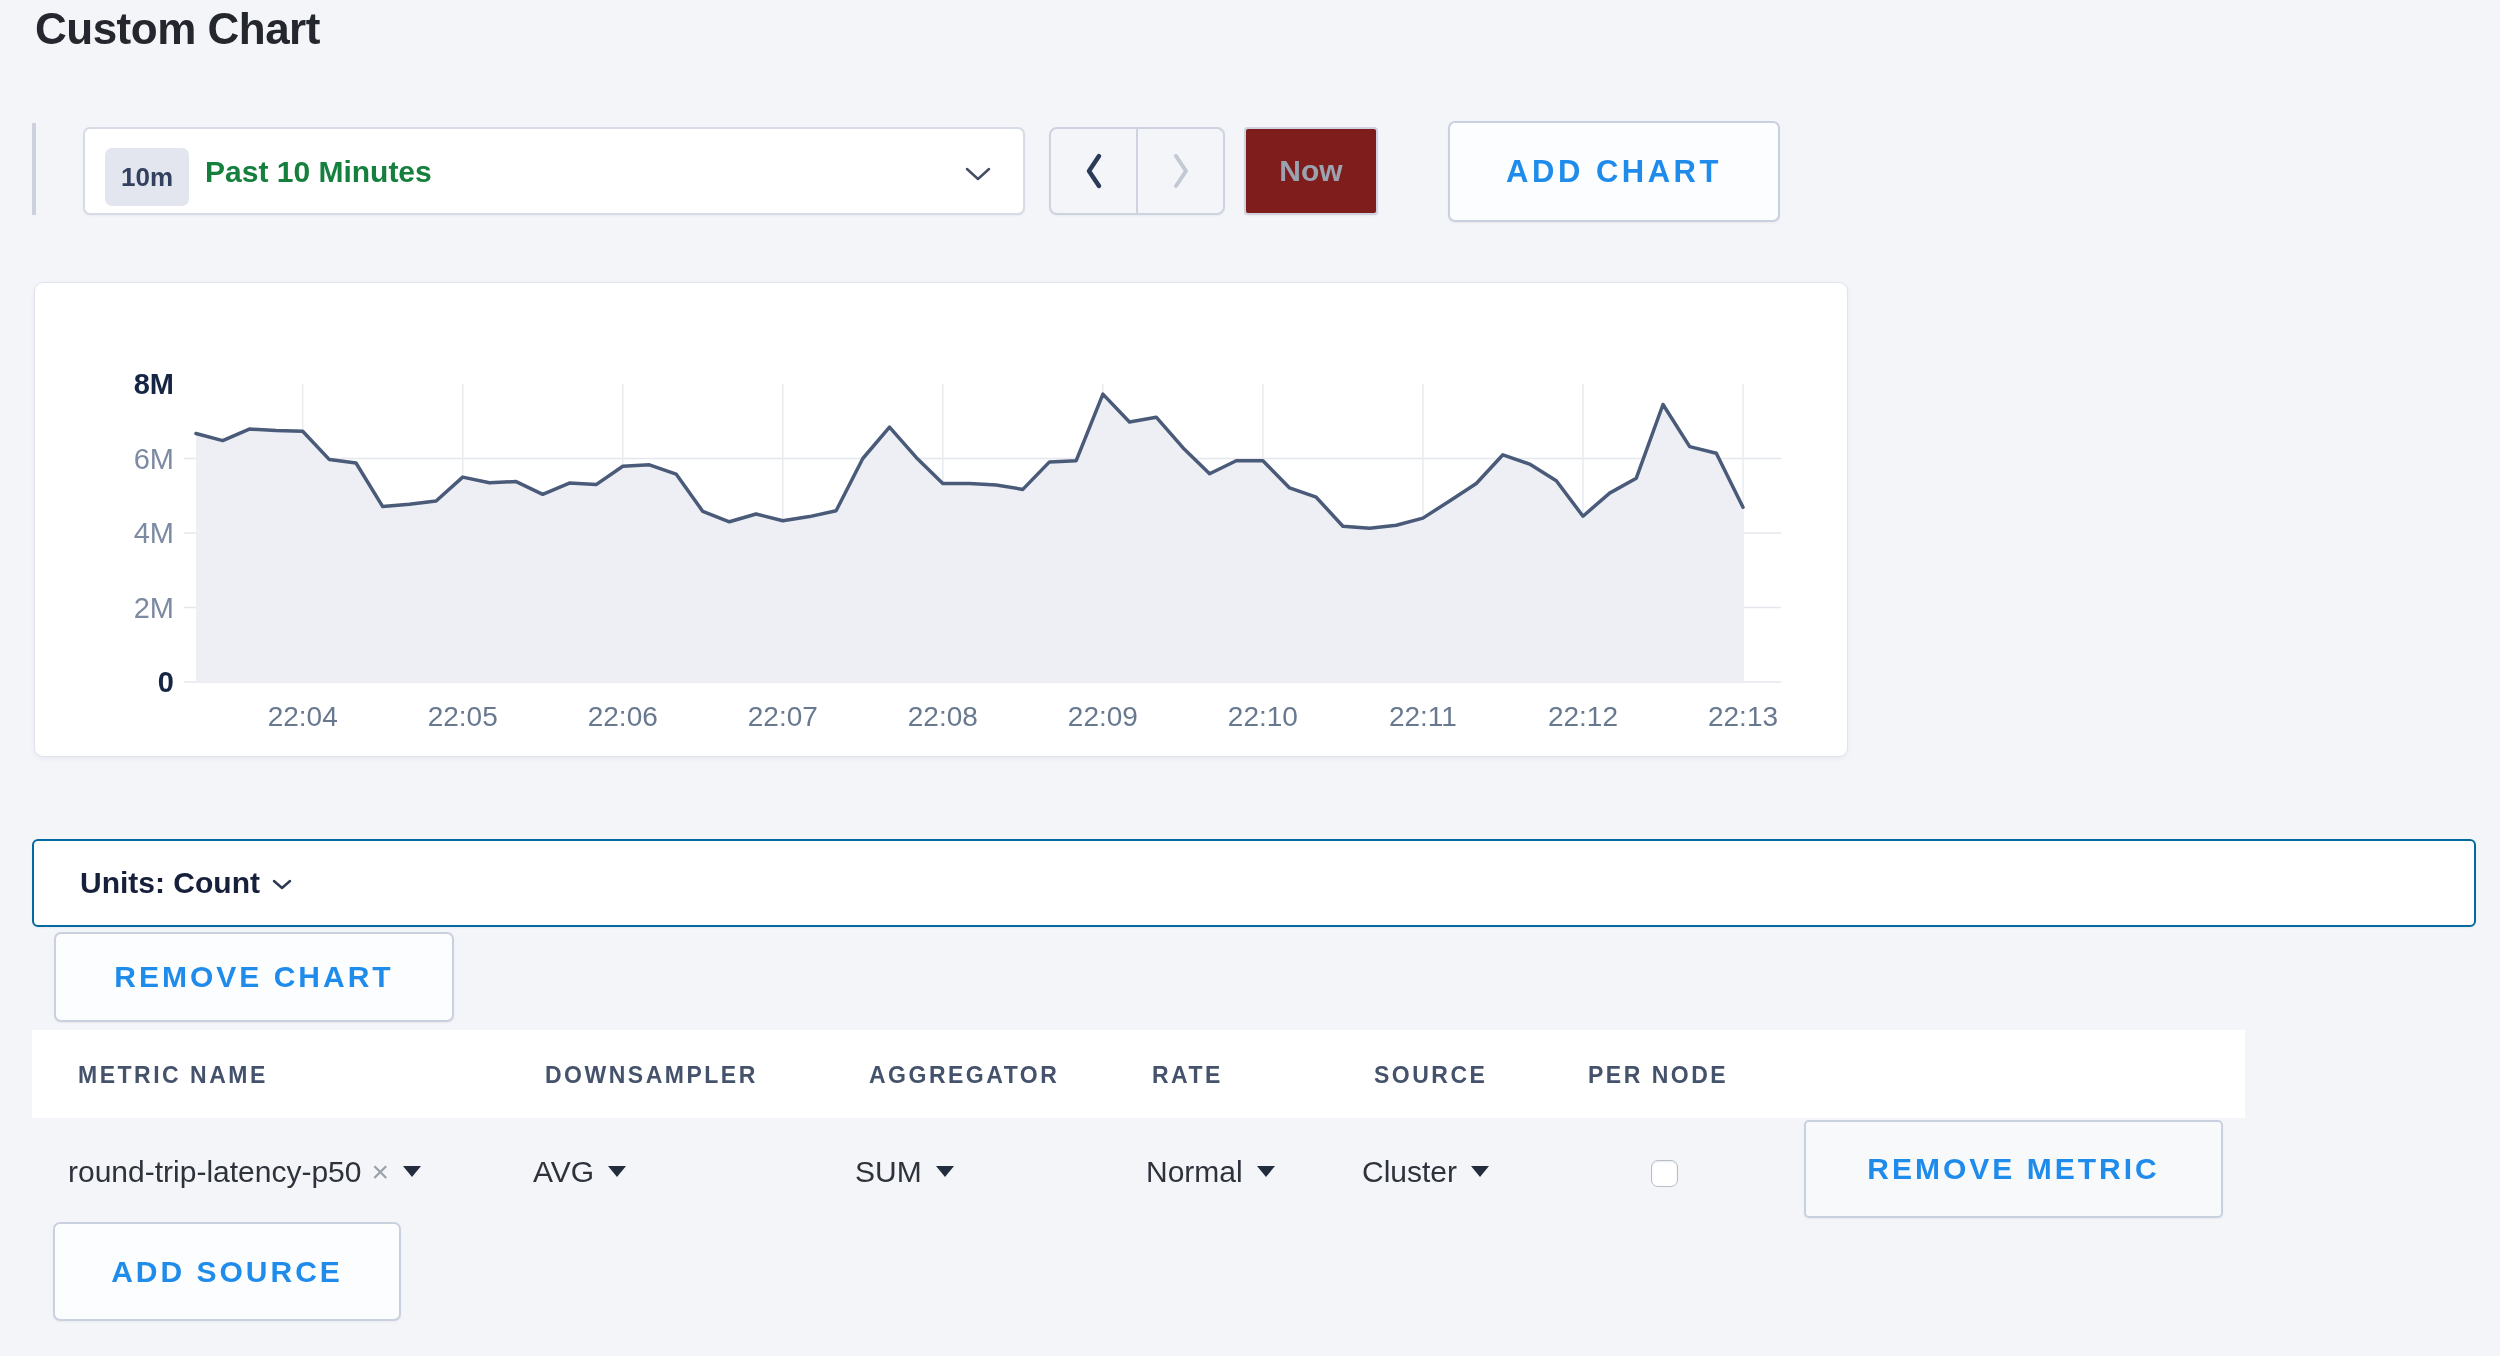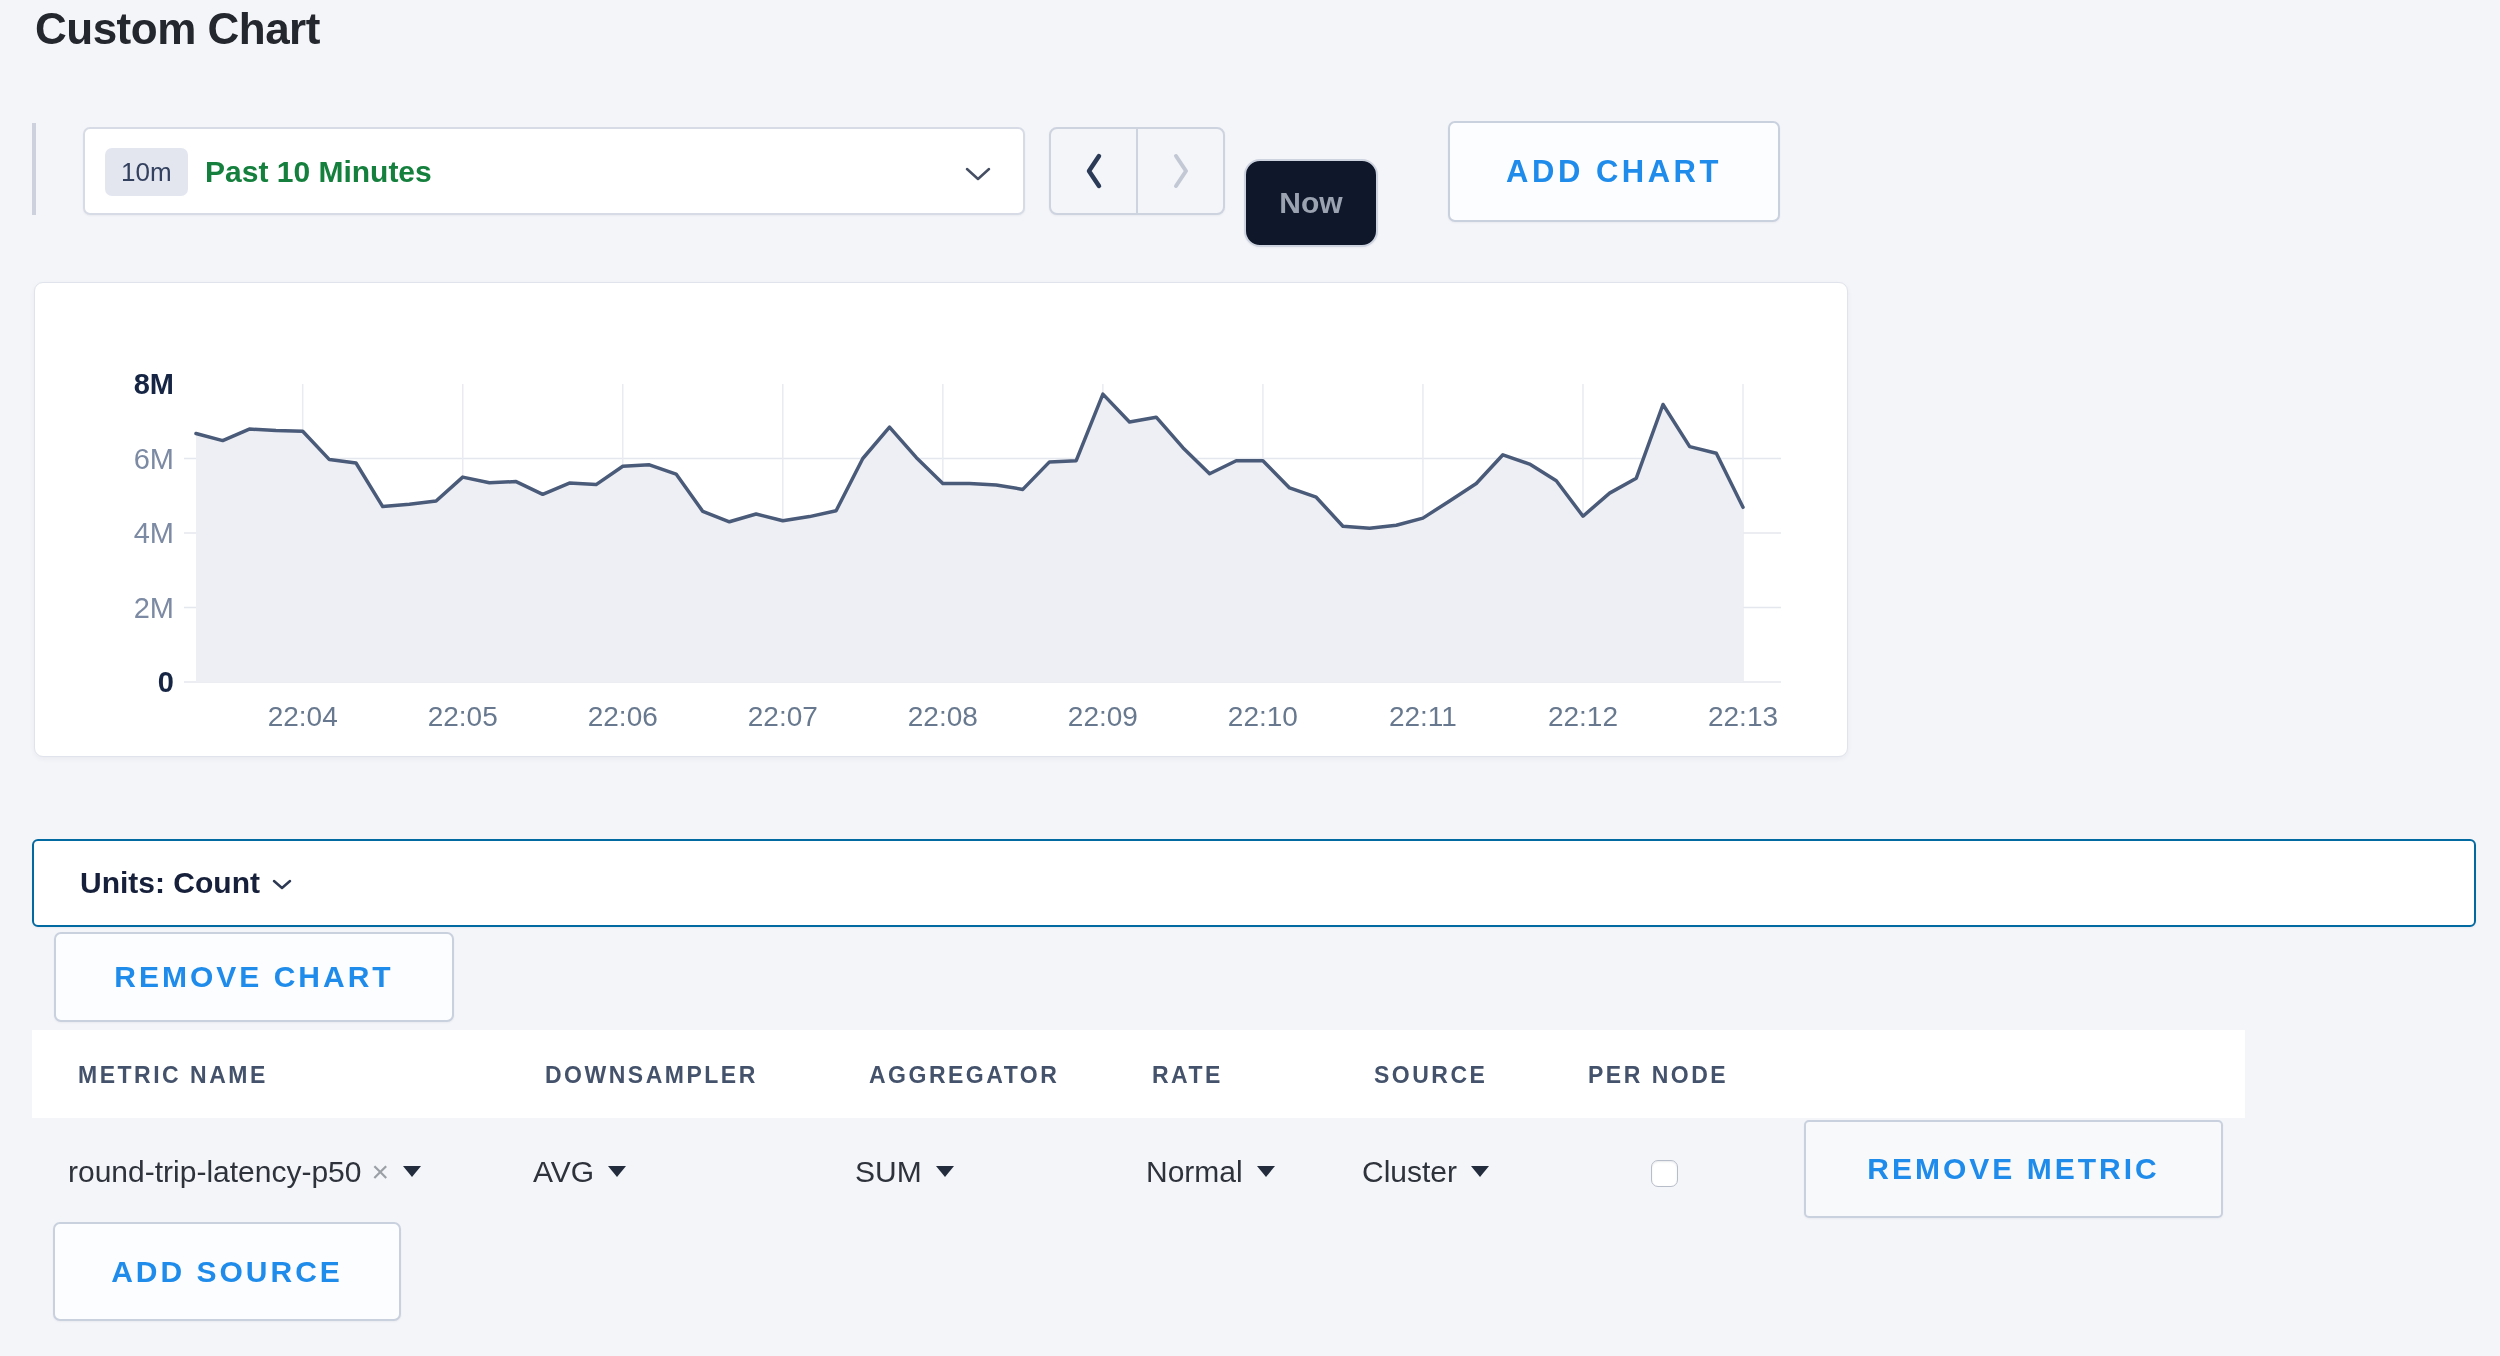--- a/index.html
+++ b/index.html
@@ -16,39 +16,38 @@
     font-size:44px;font-weight:700;color:#24272e;letter-spacing:-0.5px;
   }
   
   .accent-line{left:32px;top:123px;width:4px;height:92px;background:#ccd1dd;}
   .time-select{
     left:83px;top:127px;width:942px;height:88px;background:#ffffff;
     border:2px solid #d7dbe5;border-radius:7px;box-sizing:border-box;
     box-shadow:0 1px 2px rgba(30,40,70,.05);cursor:pointer;
   }
   .time-badge{
-    left:20px;top:19px;height:48px;padding:0 16px;background:#e3e6ef;border-radius:7px;
-    display:flex;align-items:center;font-size:26px;font-weight:400;color:#33415f;
+    left:20px;top:19px;height:58px;padding:0 16px;background:#e3e6ef;border-radius:7px;
+    display:flex;align-items:center;font-size:26px;font-weight:700;color:#33415f;
   }
   .time-label{left:120px;top:26px;font-size:30px;font-weight:700;color:#15803d;}
   .time-chevron{left:880px;top:38px;}
   .nav-group{
     left:1049px;top:127px;width:176px;height:88px;background:#f4f5f9;
     border:2px solid #cdd3df;border-radius:8px;box-sizing:border-box;display:flex;
     box-shadow:0 1px 2px rgba(30,40,70,.05);
   }
   .nav-cell{flex:1;display:flex;align-items:center;justify-content:center;cursor:pointer;}
   .nav-cell.prev{border-right:2px solid #cdd3df;}
   .now-btn{
-    left:1244px;top:127px;width:134px;height:88px;background:#0f172a;
-    border:2px solid #cdd3df;border-radius:16px;box-sizing:border-box;
+    left:1244px;top:127px;width:134px;height:88px;background:#7f1d1d;
+    border:2px solid #cdd3df;border-radius:4px;box-sizing:border-box;
     display:flex;align-items:center;justify-content:center;
     font-size:30px;font-weight:700;color:#9ba3b1;cursor:default;
     box-shadow:0 1px 2px rgba(30,40,70,.05);
-    margin-top:32px;
   }
   .btn-blue{
     background:#fcfdfe;border:2px solid #c9d0de;border-radius:7px;box-sizing:border-box;
     display:flex;align-items:center;justify-content:center;
     font-size:31px;font-weight:700;letter-spacing:3.5px;color:#1f8ceb;cursor:pointer;
     box-shadow:0 1px 2px rgba(30,40,70,.05);
   }
   .add-chart-btn{left:1448px;top:121px;width:332px;height:101px;}
   
   .chart-card{

